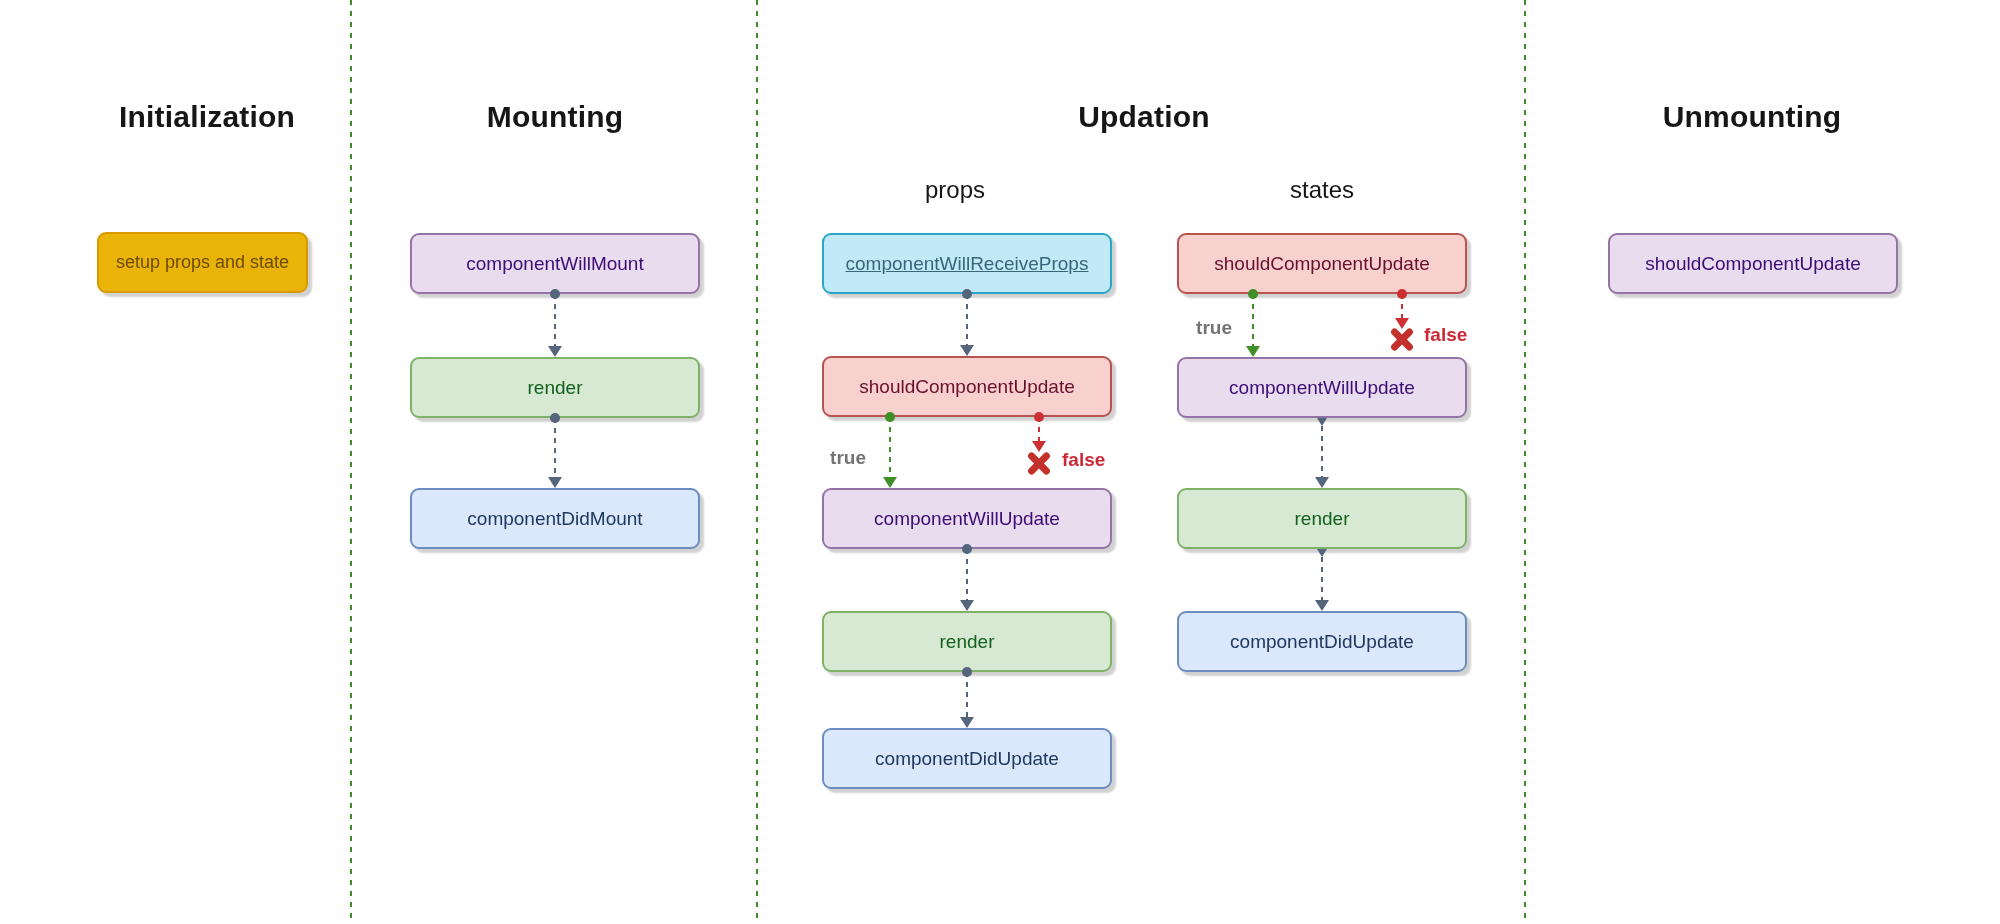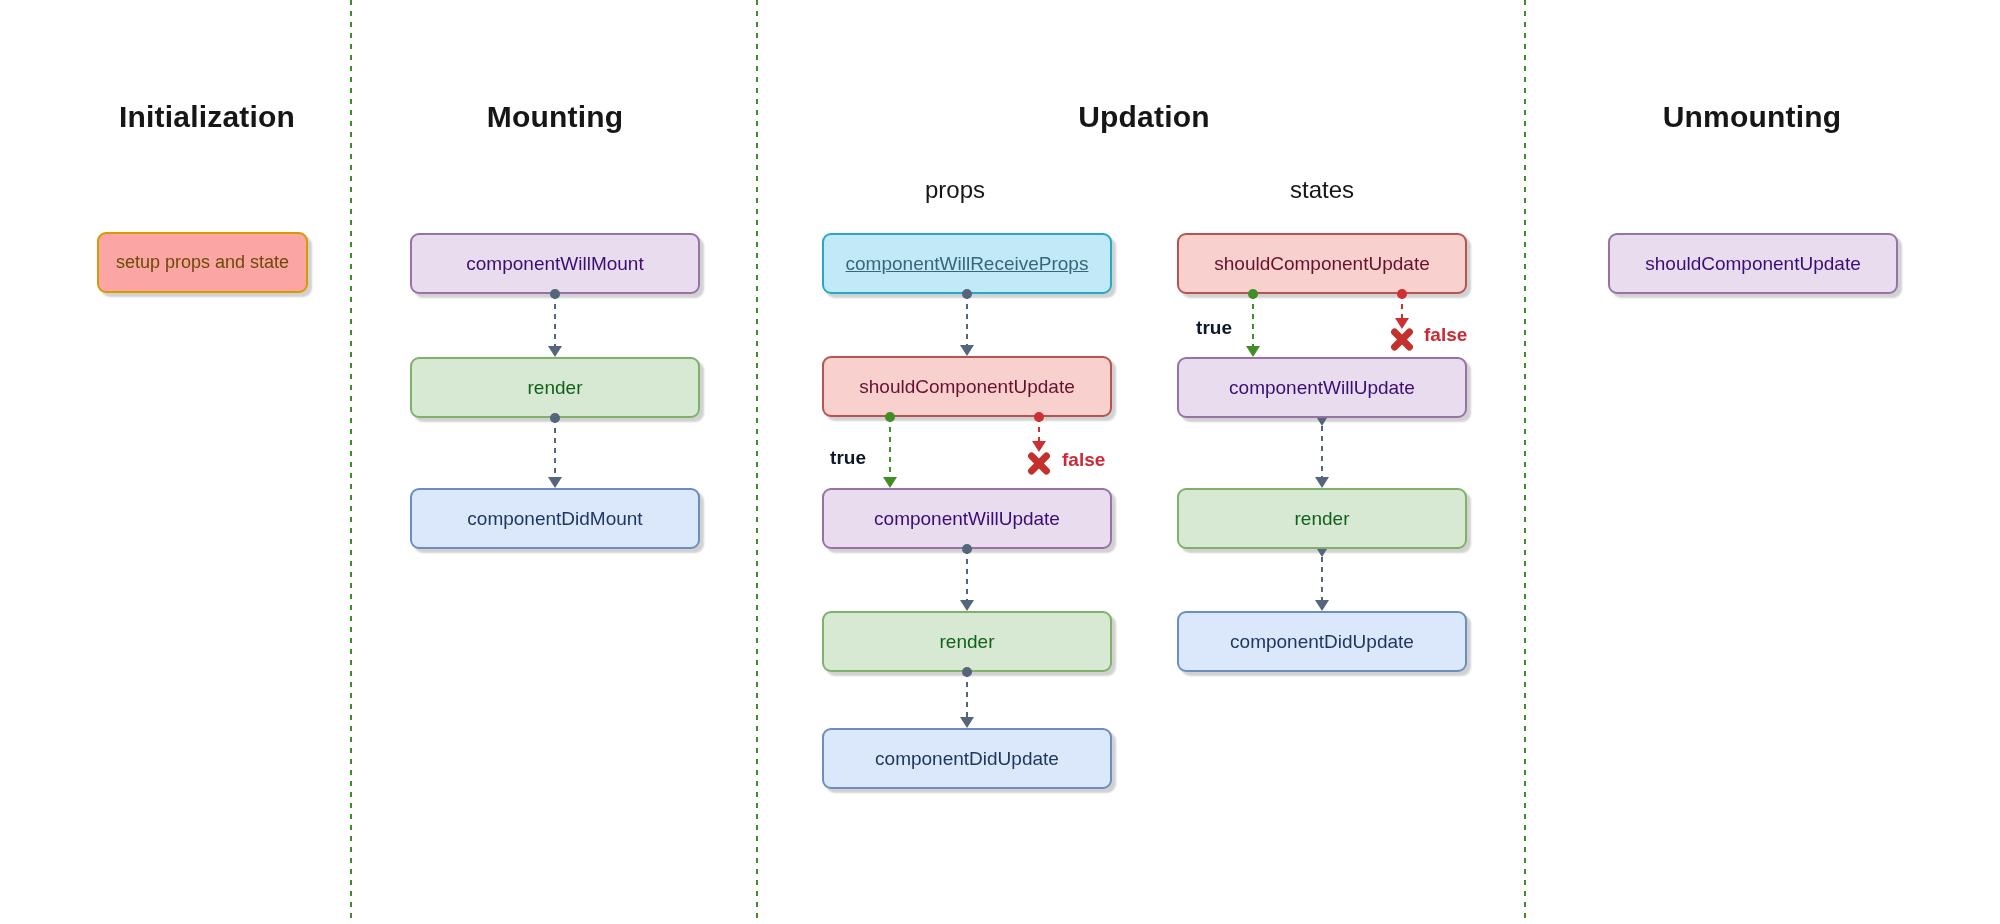--- a/index.html
+++ b/index.html
@@ -11,21 +11,21 @@
              background:repeating-linear-gradient(to bottom, #3e8c2c 0 5px, transparent 5px 11px); }
 
   .section-title { position:absolute; width:320px; text-align:center;
                    font-size:30px; font-weight:600; color:#161616; letter-spacing:0.2px; }
   .col-header { position:absolute; width:200px; text-align:center;
                 font-size:24px; font-weight:400; color:#161616; }
 
   .box { position:absolute; width:290px; height:61px; border:2px solid; border-radius:9px;
          display:flex; align-items:center; justify-content:center;
          font-size:19px; box-shadow:4px 4px 2px rgba(0,0,0,0.18); background:#fff; }
-  .box.orange { background:#fca5a5; border-color:#d79b00; color:#6d4b05; }
+  .box.orange { background:#eab308; border-color:#d79b00; color:#6d4b05; }
   .box.purple { background:#e8dcee; border-color:#9673a6; color:#3b0d75; }
   .box.green  { background:#d7e9d3; border-color:#7fb268; color:#11611c; }
   .box.blue   { background:#dbe8fb; border-color:#6c8ebf; color:#20375f; }
   .box.red    { background:#f8d0cd; border-color:#b85450; color:#67102f; }
   .box.cyan   { background:#c2e9f7; border-color:#28a8c7; color:#3a6479;text-decoration:underline; }
 
   .dashline { position:absolute; width:2px;
               background:repeating-linear-gradient(to bottom, #54657c 0 5px, transparent 5px 10px); }
   .dashline.green { background:repeating-linear-gradient(to bottom, #3f8f26 0 5px, transparent 5px 10px); }
   .dashline.red   { background:repeating-linear-gradient(to bottom, #cc3032 0 5px, transparent 5px 10px); }
@@ -35,21 +35,21 @@
   .dot.red   { background:#cc3032; }
 
   .arrow { position:absolute; width:0; height:0;
            border-left:7px solid transparent; border-right:7px solid transparent;
            border-top:11px solid #54657c; }
   .arrow.green { border-top-color:#3f8f26; }
   .arrow.red   { border-top-color:#cc3032; }
   .arrow.small { border-left-width:5px; border-right-width:5px; border-top-width:8px; }
 
   .edge-label { position:absolute; font-size:19px; font-weight:600; line-height:22px; }
-  .edge-label.green { color:#0f172a; }
+  .edge-label.green { color:#737373; }
   .edge-label.red   { color:#cc2936; }
   .edge-label.ralign { text-align:right; }
 
   .xmark { position:absolute; width:28px; height:28px; }
   .xmark::before, .xmark::after { content:""; position:absolute; left:0; top:10.5px;
       width:28px; height:7px; border-radius:3.5px; background:#c4302b; }
   .xmark::before { transform:rotate(45deg); }
   .xmark::after  { transform:rotate(-45deg); }
 </style>
 </head>

